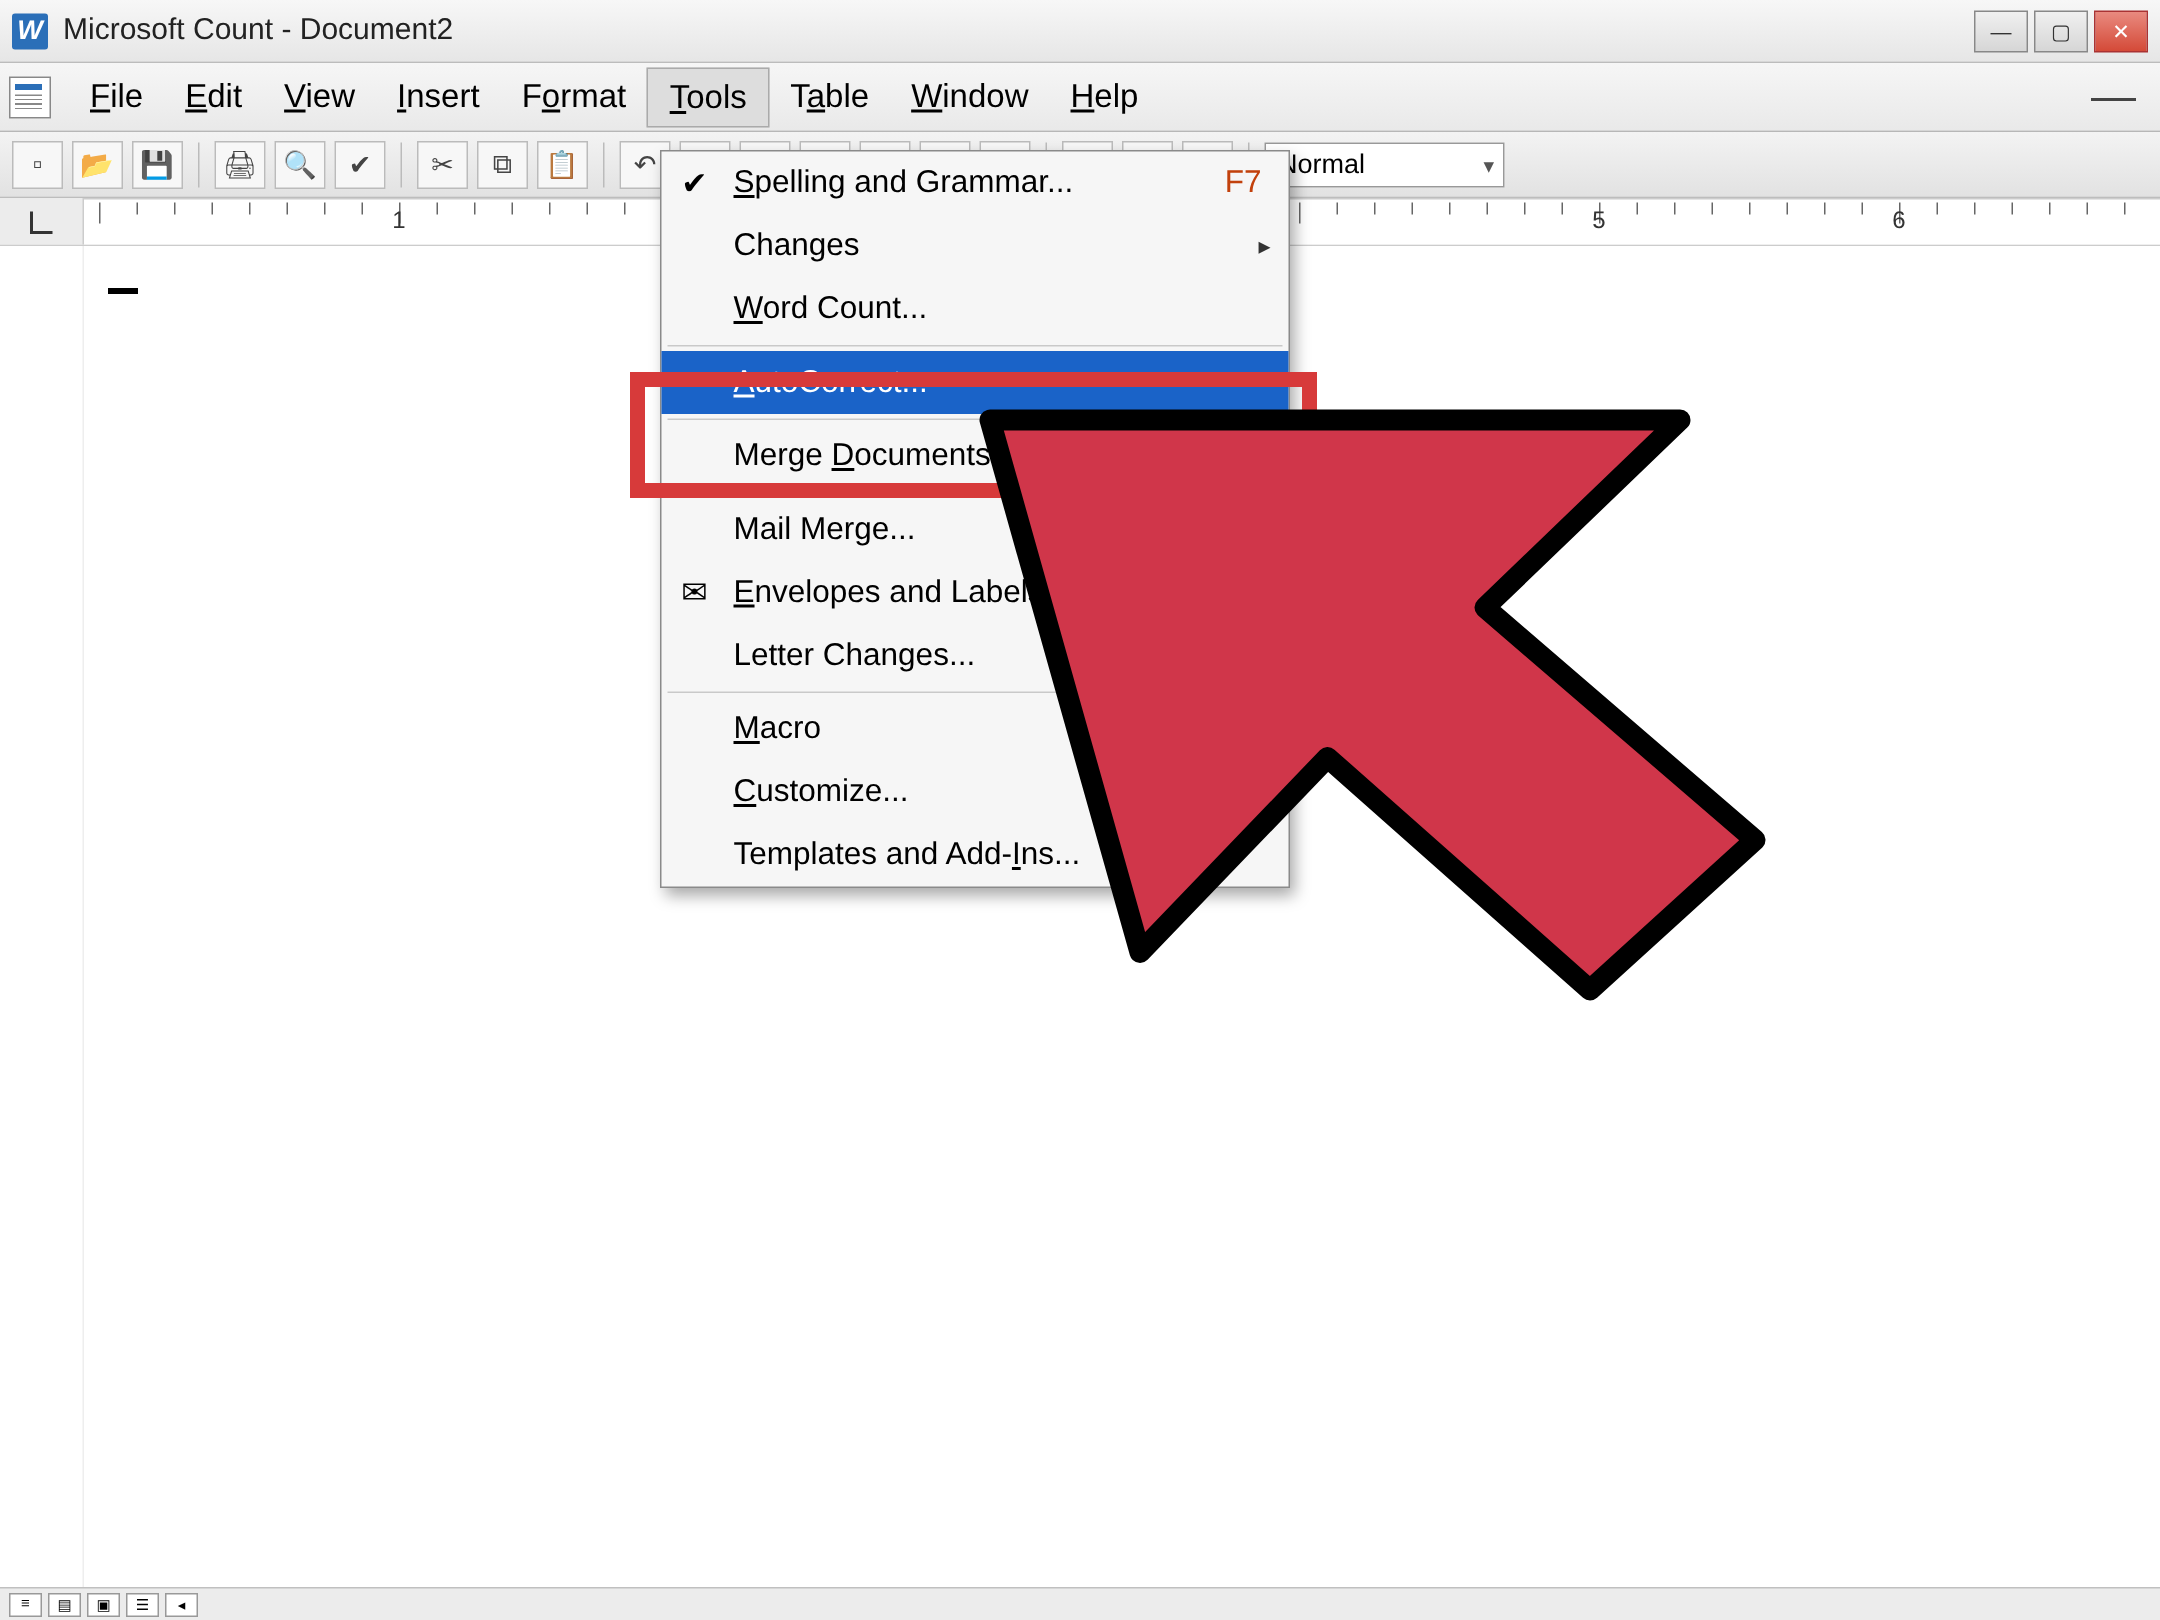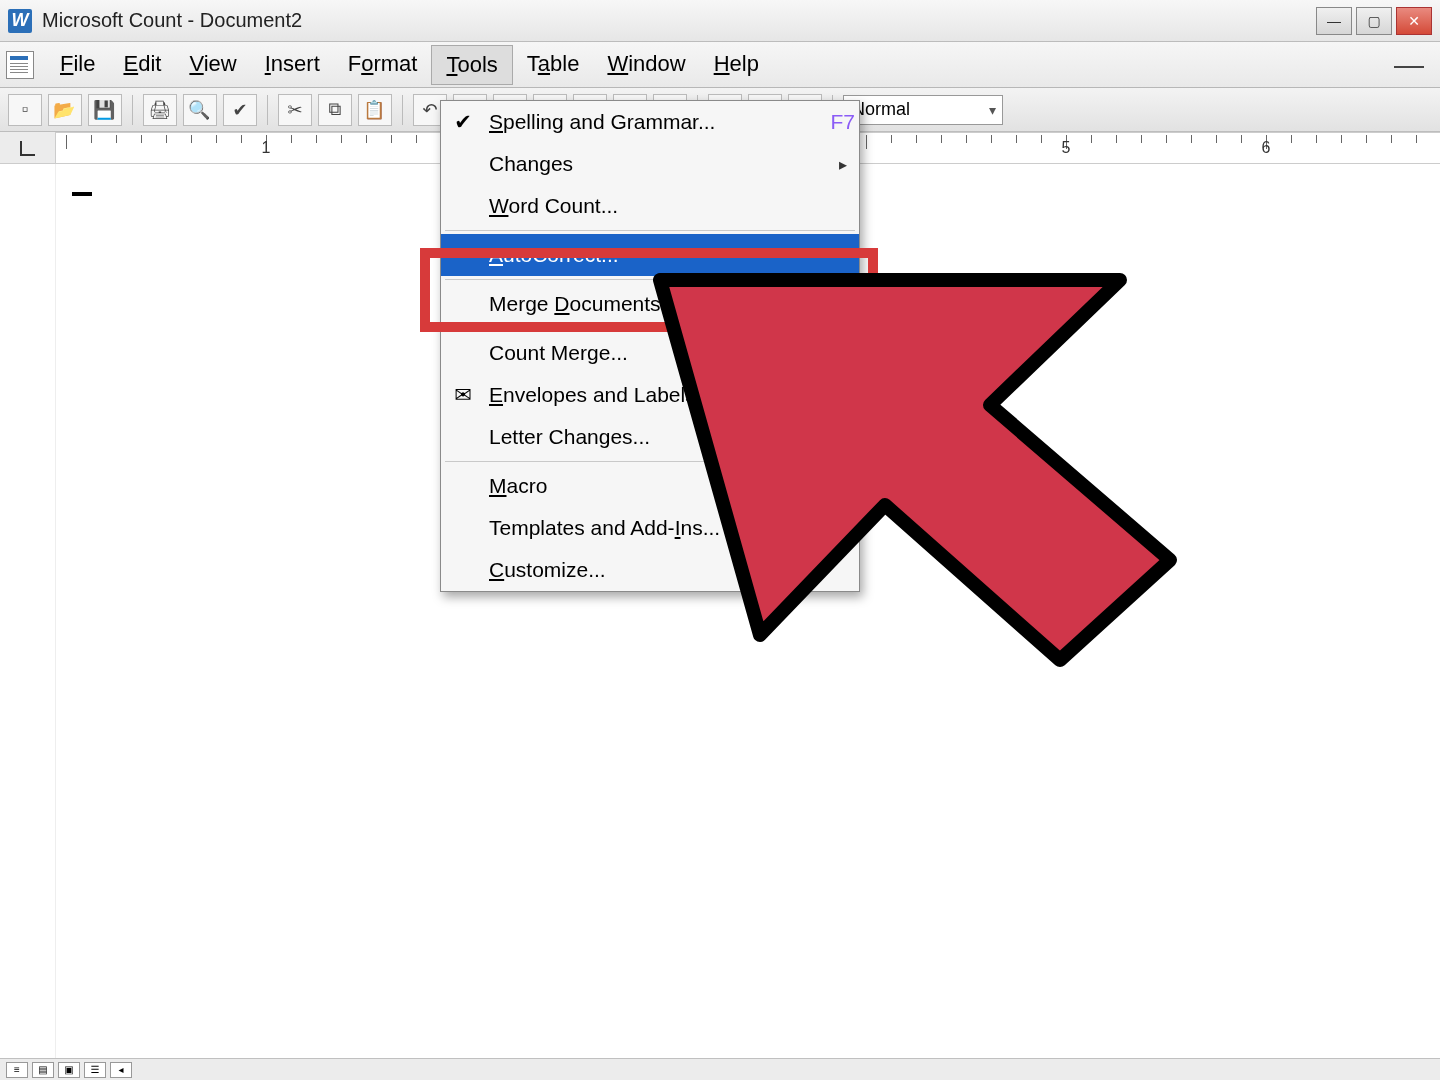--- a/index.html
+++ b/index.html
@@ -40,21 +40,21 @@
 .ruler .tickL { height:14px; }
 
 
 .docarea { position:absolute; left:0; top:164px; right:0; bottom:22px; background:#fff; }
 .docarea .margin-left { position:absolute; left:0; top:0; width:56px; bottom:0; background:#fff; border-right:1px solid #eee; }
 .caret { position:absolute; left:72px; top:28px; width:20px; height:4px; background:#000; }
 
 
 .dropdown { position:absolute; left:440px; top:100px; width:420px; background:#f6f6f6; border:1px solid #8a8a8a; box-shadow:3px 5px 10px rgba(0,0,0,.35); z-index:20; }
 .dditem { display:flex; align-items:center; height:42px; font-size:21px; color:#000; padding-left:48px; position:relative; cursor:default; }
-.dditem .shortcut { margin-left:auto; padding-right:4px; color:#8b5cf6; }
+.dditem .shortcut { margin-left:auto; padding-right:18px; color:#c2410c; }
 .dditem .submenu-arrow { position:absolute; right:12px; font-size:16px; color:#333; }
 .dditem .ico { position:absolute; left:10px; width:24px; height:24px; display:flex; align-items:center; justify-content:center; }
 .dditem .ul { text-decoration: underline; }
 .ddsep { height:1px; background:#c9c9c9; margin:3px 4px; }
 .dditem.highlight { background:#1a63c8; color:#fff; }
 
 
 .red-frame { position:absolute; left:420px; top:248px; width:458px; height:84px; border:10px solid #d73a3a; z-index:30; pointer-events:none; }
 
 
@@ -255,39 +255,39 @@
     <div class="ddsep"></div>
     <div class="dditem highlight">
       <span><span class="ul">A</span>utoCorrect...</span>
     </div>
     <div class="ddsep"></div>
     <div class="dditem">
       <span>Merge <span class="ul">D</span>ocuments...</span>
     </div>
     <div class="ddsep"></div>
     <div class="dditem">
-      <span>Count Merge...</span>
+      <span>Mail Merge...</span>
     </div>
     <div class="dditem">
       <span class="ico">✉</span>
       <span><span class="ul">E</span>nvelopes and Labels...</span>
     </div>
     <div class="dditem">
       <span>Letter Changes...</span>
     </div>
     <div class="ddsep"></div>
     <div class="dditem">
       <span><span class="ul">M</span>acro</span>
       <span class="submenu-arrow">▸</span>
     </div>
     <div class="dditem">
+      <span><span class="ul">C</span>ustomize...</span>
+    </div>
+    <div class="dditem">
       <span>Templates and Add-<span class="ul">I</span>ns...</span>
-    </div>
-    <div class="dditem">
-      <span><span class="ul">C</span>ustomize...</span>
     </div>
   </div>
 
 <div class="red-frame"></div>
 
 <div class="big-arrow">
   <svg viewBox="0 0 660 480">
     <path d="M 20 20 L 480 20 L 350 145 L 530 300 L 420 400 L 245 245 L 120 375 Z" fill="#d0364a" stroke="#000" stroke-width="14" stroke-linejoin="round"></path>
   </svg>
 </div>

